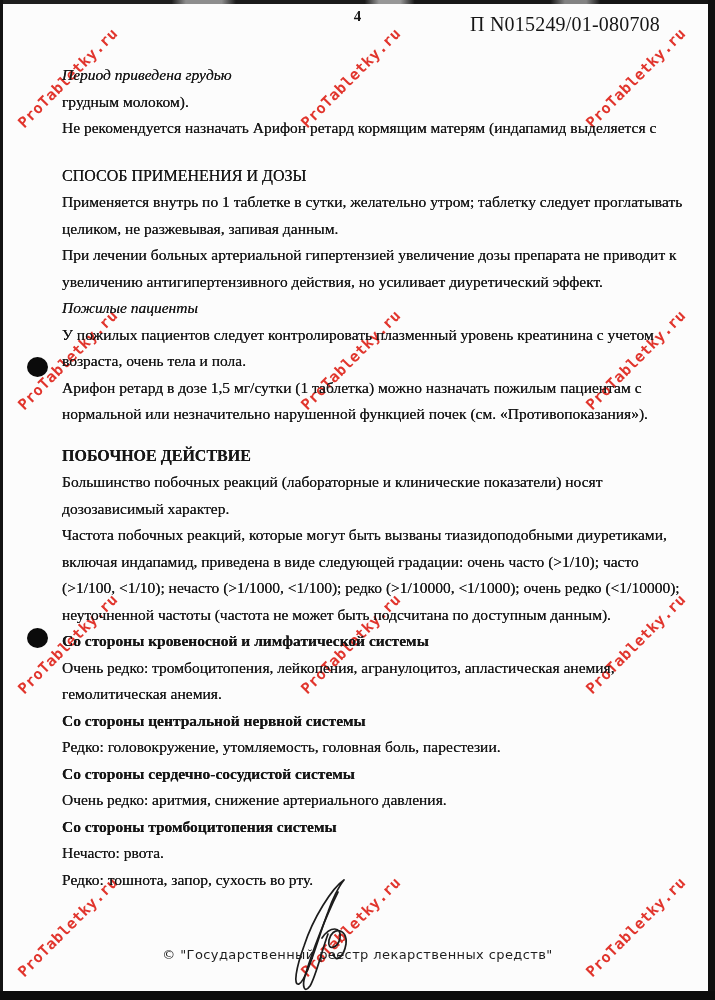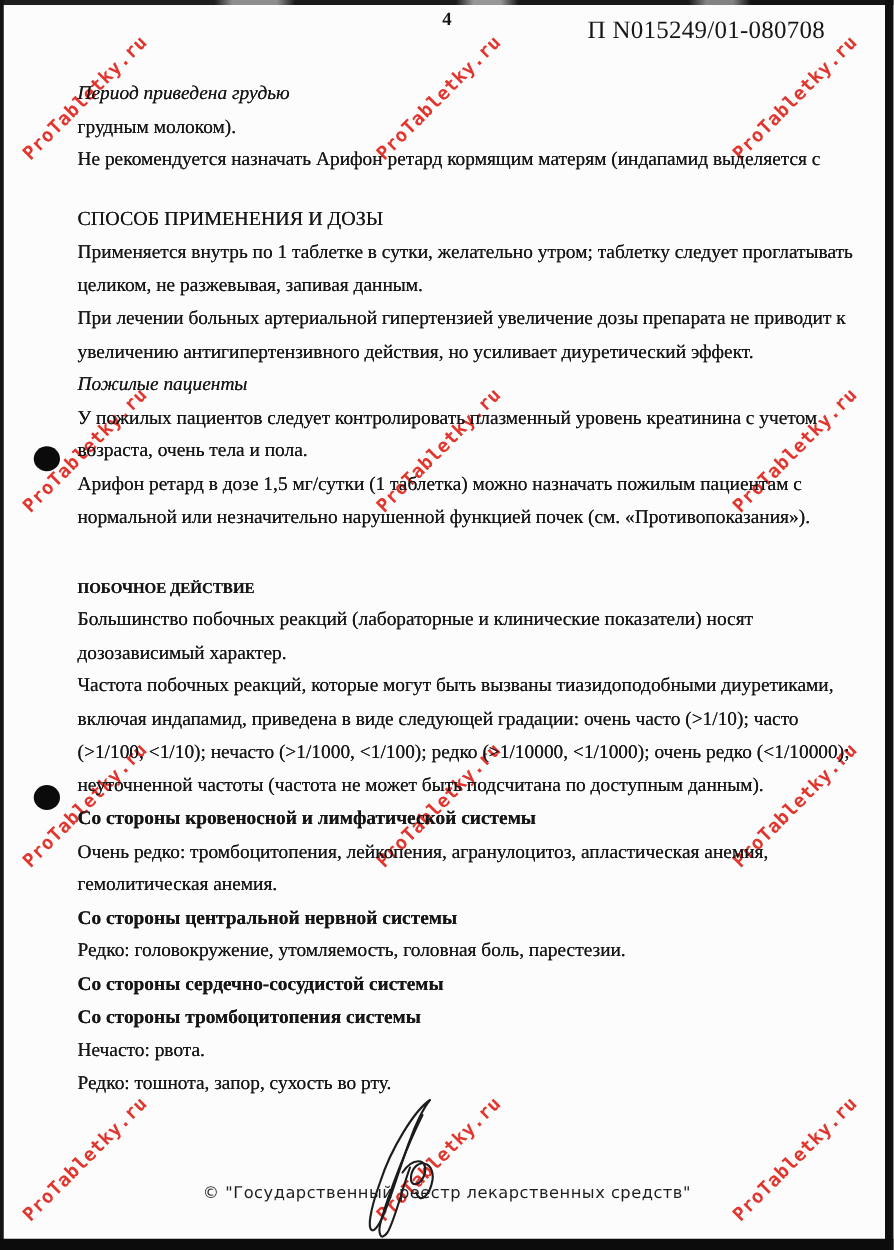--- a/index.html
+++ b/index.html
@@ -30,21 +30,21 @@
   .page-number { position:absolute; z-index:2; top:8px; left:0; right:0;
     text-align:center; font-size:15px; font-weight:bold; }
   .reg-number { position:absolute; z-index:2; top:13px; right:55px;
     font-size:20px; letter-spacing:0.2px; }
 
   
   .content { position:absolute; z-index:2; left:62px; top:62px; width:600px;
     font-size:15.5px; line-height:26.5px; text-shadow:0 0 0.5px #222; }
   .content .line { white-space:nowrap; }
   .block.heading { font-weight:normal; font-size:16px; margin-top:21px; }
-  .block.heading2 { font-weight:bold; font-size:12px; margin-top:29px; }
+  .block.heading2 { font-weight:bold; font-size:16px; margin-top:15px; }
   .block.subheading { font-weight:bold; }
   .block.italic { font-style:italic; }
 
   
   .dot { position:absolute; z-index:3; width:21px; height:20px;
     border-radius:50%; background:#0b0b0b; }
   .dot1 { left:27px; top:357px; }
   .dot2 { left:27px; top:628px; }
 
   
@@ -126,20 +126,23 @@
       </div>
       <div class="block subheading">
         <div class="line">Со стороны центральной нервной системы</div>
       </div>
       <div class="block body">
         <div class="line">Редко: головокружение, утомляемость, головная боль, парестезии.</div>
       </div>
       <div class="block subheading">
         <div class="line">Со стороны сердечно-сосудистой системы</div>
       </div>
+      <div class="block body">
+        <div class="line">Очень редко: аритмия, снижение артериального давления.</div>
+      </div>
       <div class="block subheading">
         <div class="line">Со стороны тромбоцитопения системы</div>
       </div>
       <div class="block body">
         <div class="line">Нечасто: рвота.</div>
       </div>
       <div class="block body">
         <div class="line">Редко: тошнота, запор, сухость во рту.</div>
       </div>
     </div>

